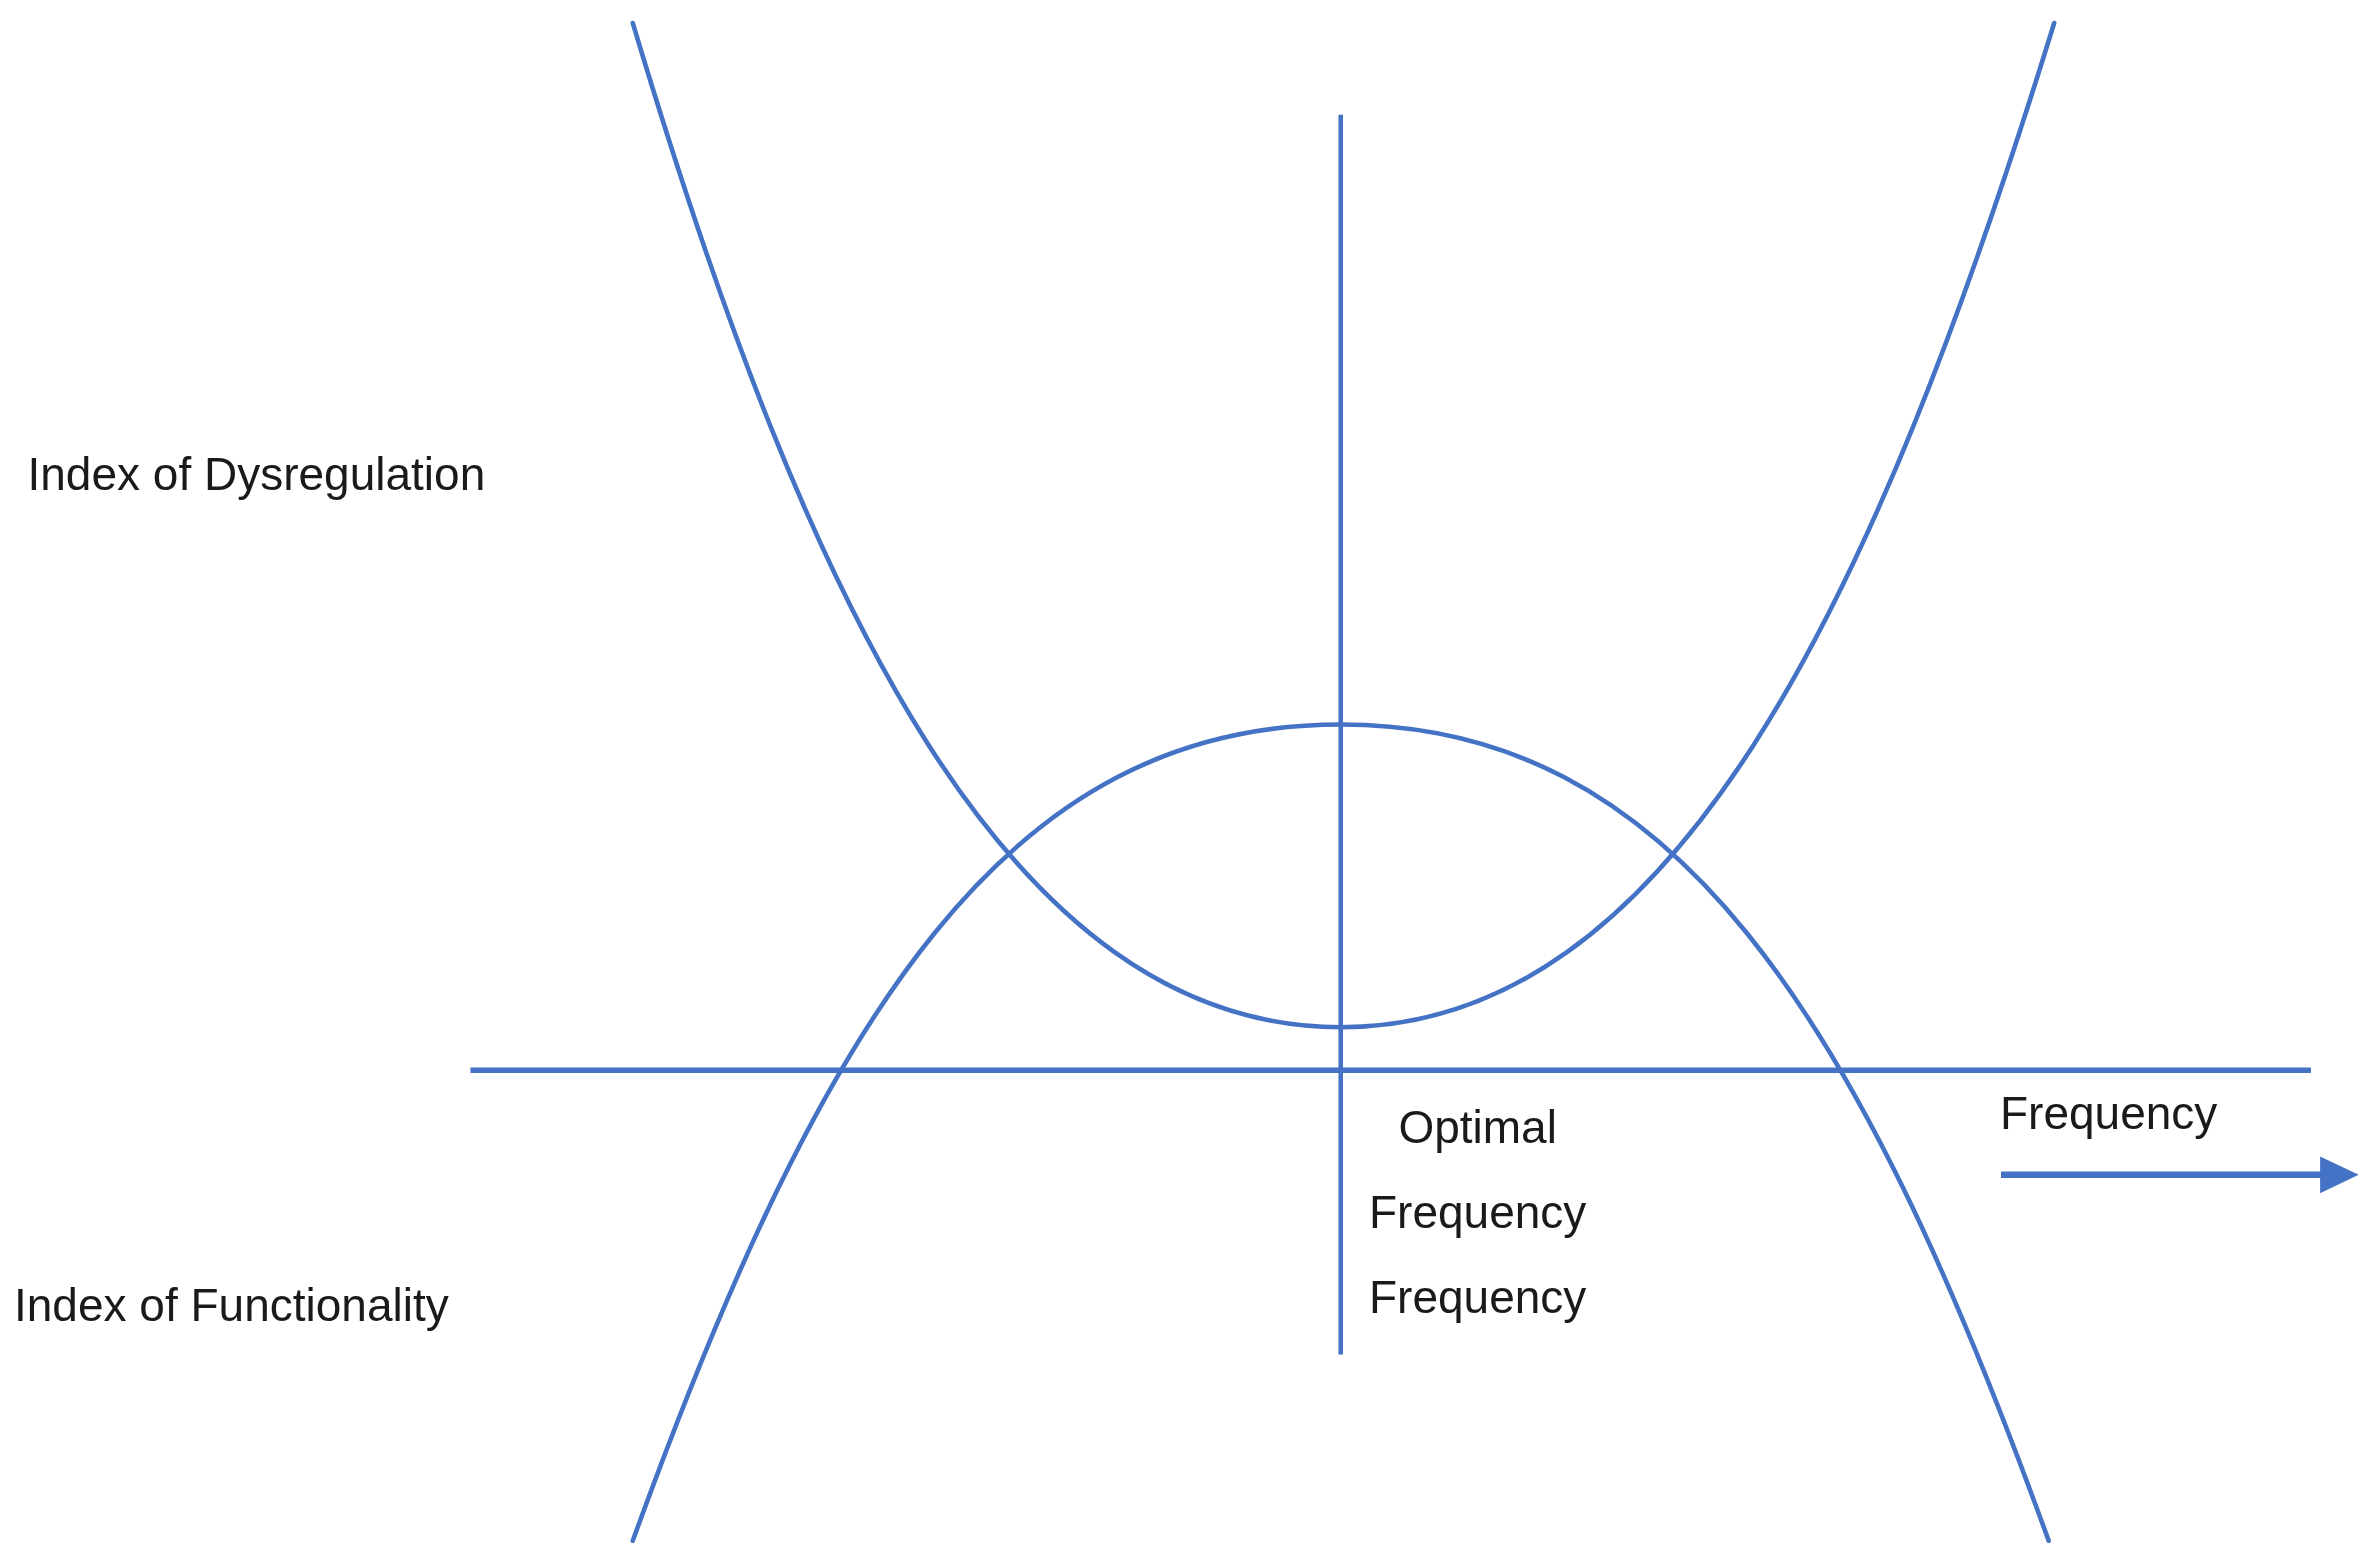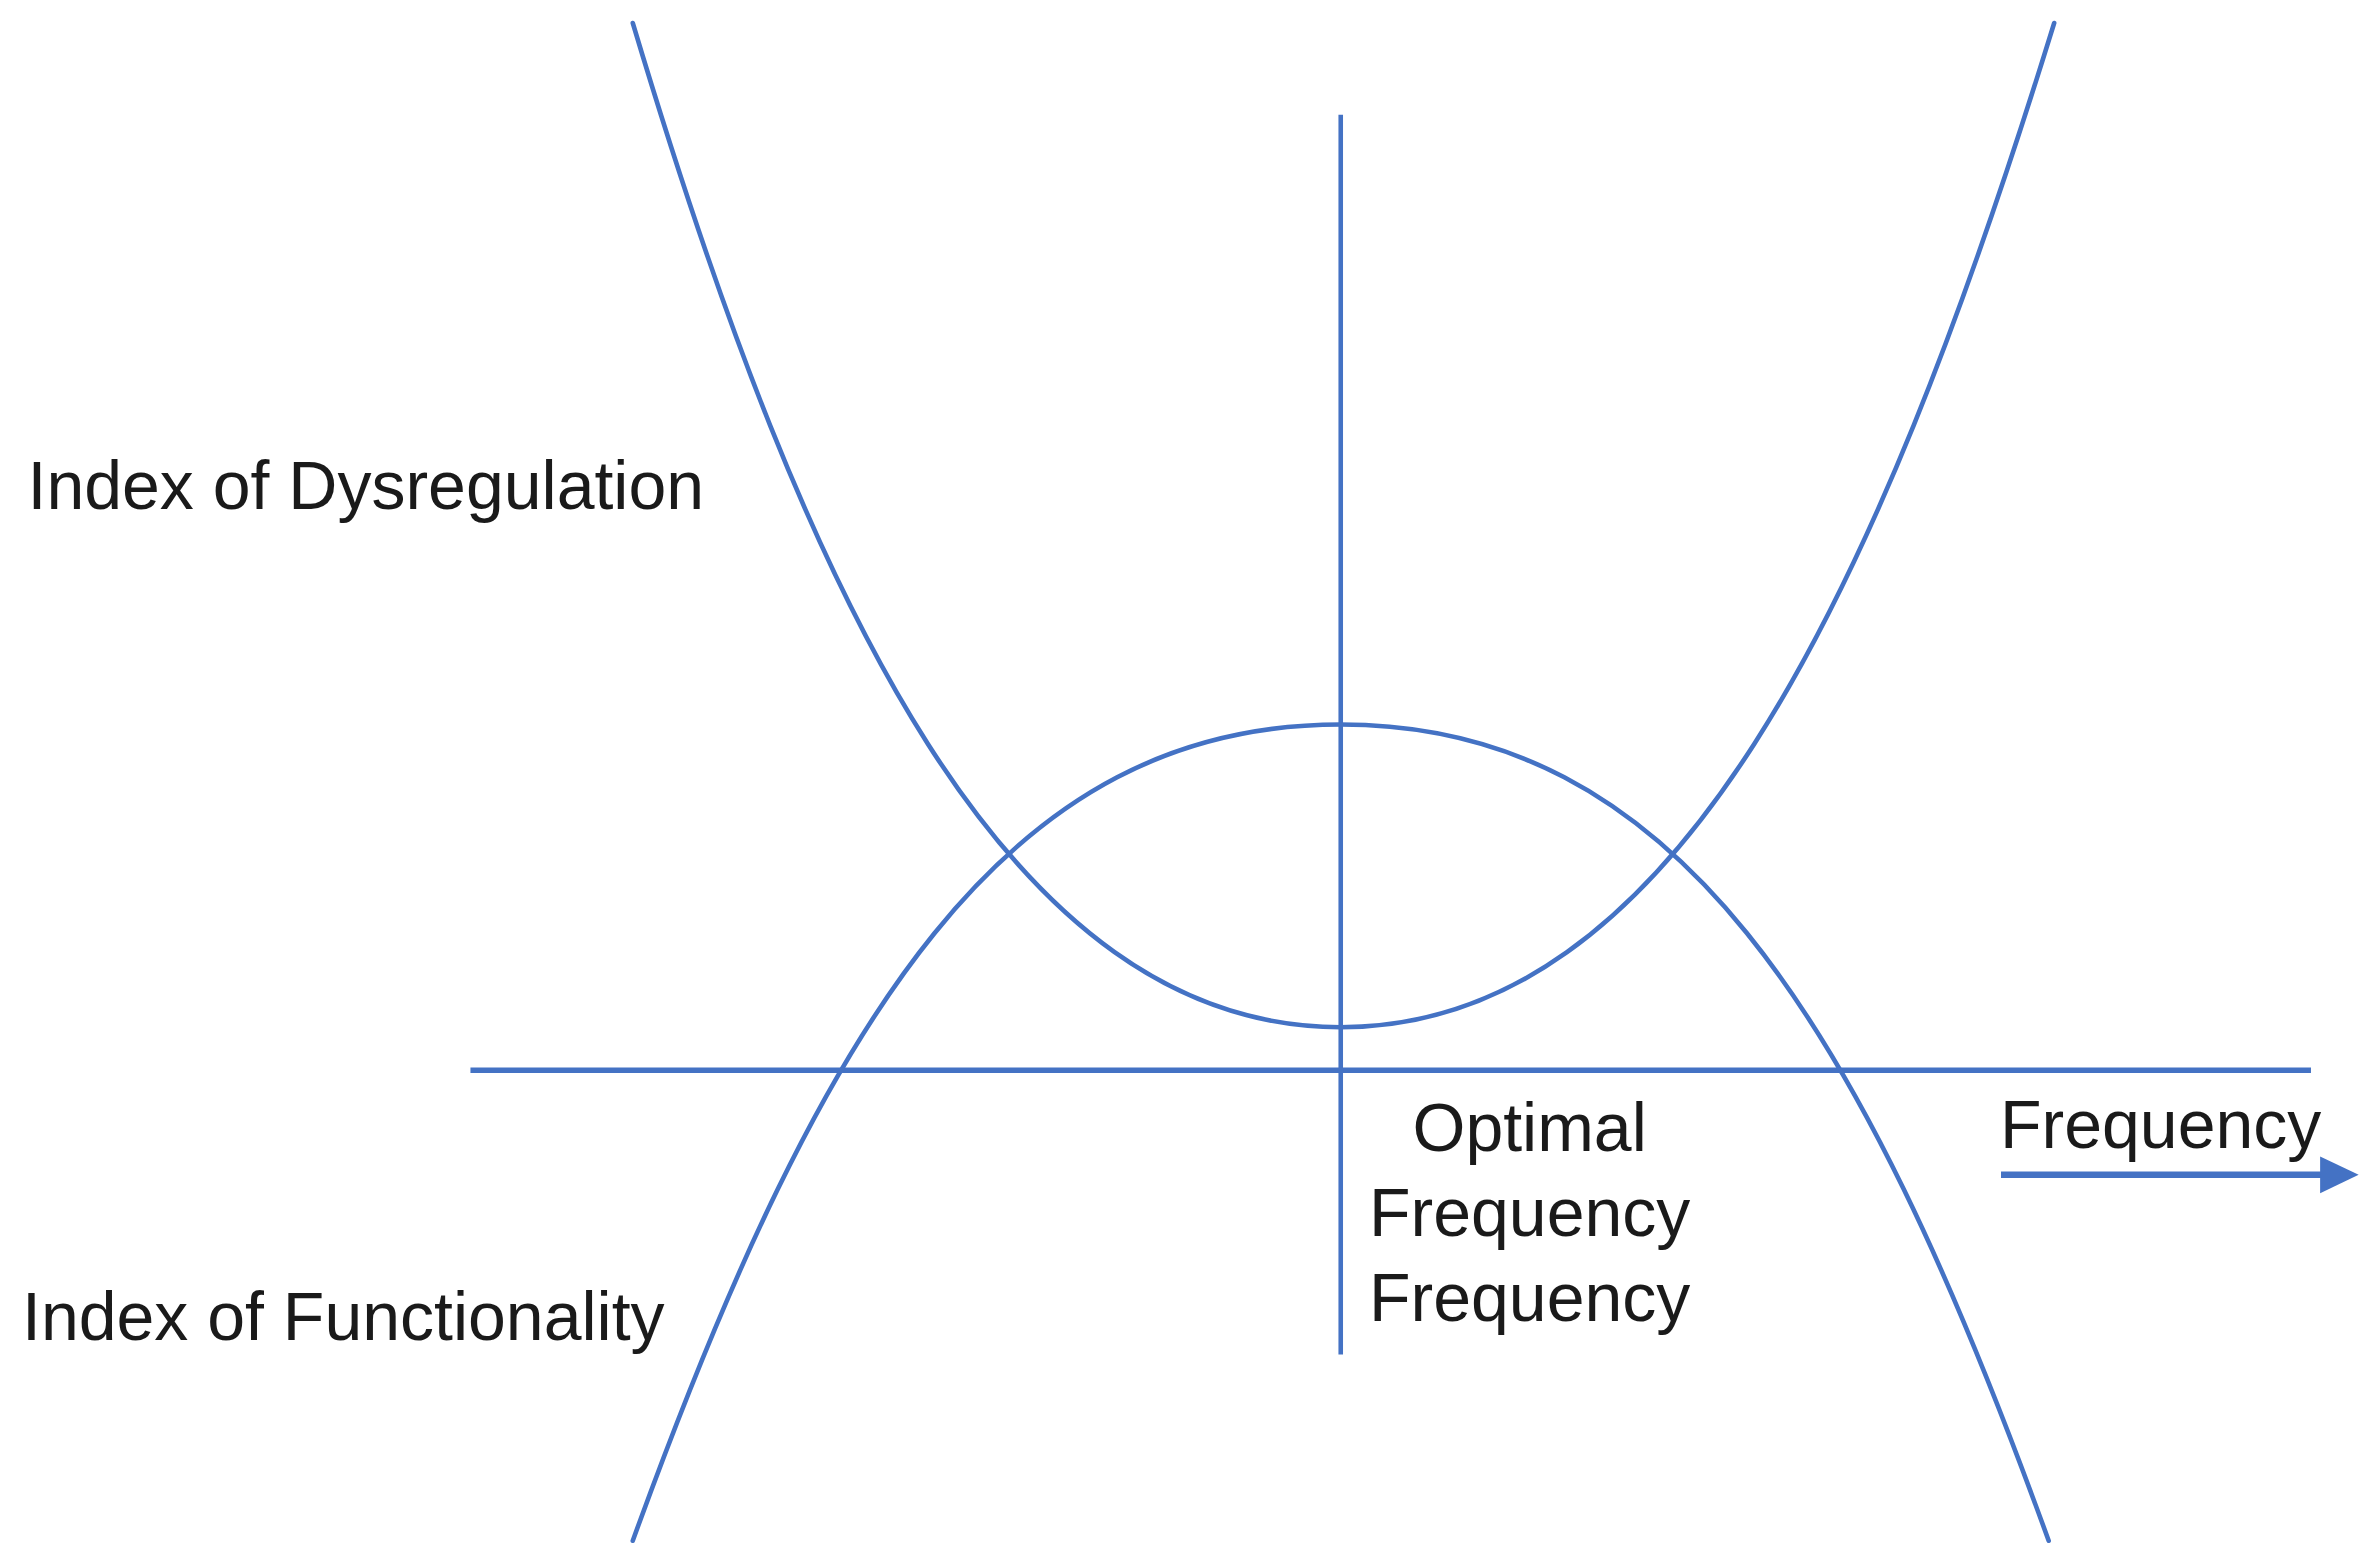--- a/index.html
+++ b/index.html
@@ -19,32 +19,32 @@
     position: absolute;
     left: 0;
     top: 0;
     width: 2377px;
     height: 1561px;
     display: block;
   }
   .fig-label {
     position: absolute;
     color: #1a1a1a;
-    font-size: 68px;
+    font-size: 46px;
     line-height: 1.0;
     white-space: nowrap;
     letter-spacing: 0px;
   }
   .fig-label-multiline {
     line-height: 85px;
     white-space: pre-line;
     text-align: center;
   }
   .lbl-dysregulation { left: 27.5px;   top: 451px;  }
-  .lbl-functionality { left: 22px;   top: 1282px; text-align: center; }
+  .lbl-functionality { left: 14px;   top: 1282px; text-align: center; }
   .lbl-optimal       { left: 1369px; top: 1085px; }
   .lbl-frequency     { left: 2000px; top: 1090px; }
 </style>
 </head>
 <body>
 
 <div class="canvas">
 
   <svg class="plot-svg" viewBox="0 0 2592 1702">
 

